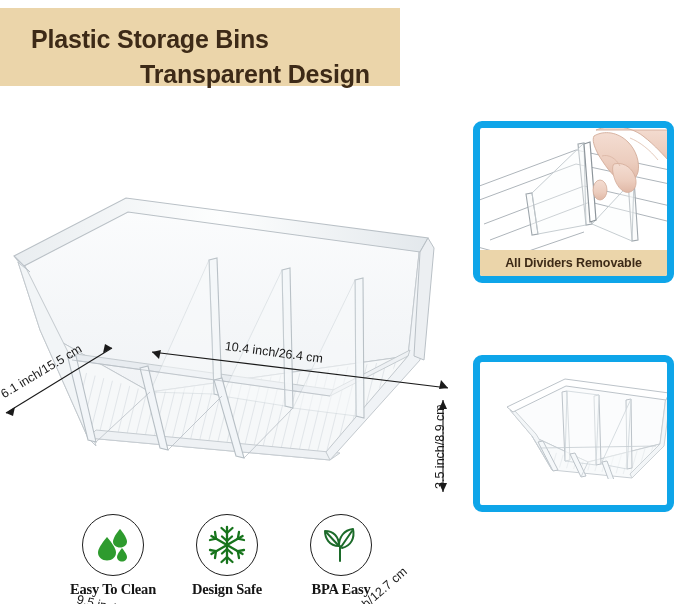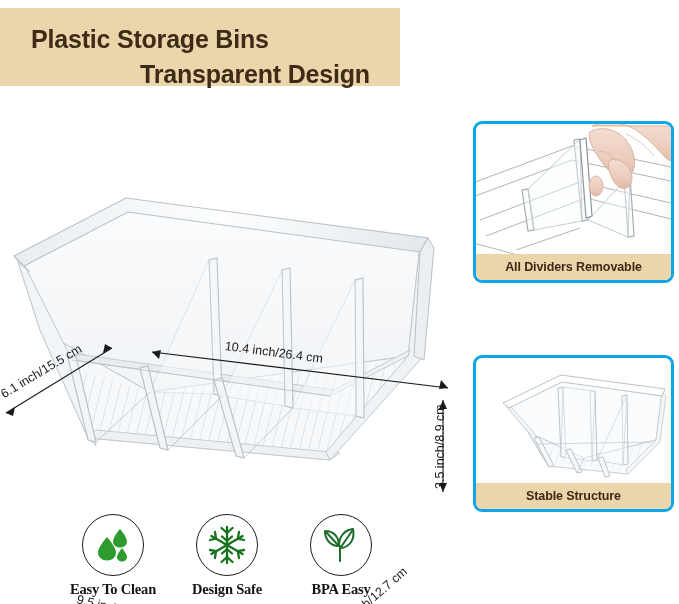--- a/index.html
+++ b/index.html
@@ -56,21 +56,21 @@
   #dim-depth-top   { left: 2px;   top: 228px; transform: rotate(-31deg); transform-origin: left center; }
   #dim-width-top   { left: 225px; top: 179px; transform: rotate(7.5deg); transform-origin: left center; }
   #dim-height      { left: 440px; top: 322px; transform: rotate(-90deg); transform-origin: left center; }
   #dim-width-bot   { left: 77px;  top: 432px; transform: rotate(14deg); transform-origin: left center; }
   #dim-depth-bot   { left: 344px; top: 456px; transform: rotate(-41deg); transform-origin: left center; }
 
   
   .feature-panel {
     position: absolute;
     background: #ffffff;
-    border: 3px solid #0ea5e9;
+    border: 7px solid #0ea5e9;
     border-radius: 9px;
     overflow: hidden;
     box-sizing: border-box;
   }
   #panel-dividers { left: 473px; top: 121px; width: 201px; height: 162px; }
   #panel-stable   { left: 473px; top: 355px; width: 201px; height: 157px; }
 
   .panel-art {
     position: absolute;
     left: 0; top: 0; right: 0;
@@ -315,21 +315,20 @@
         <path d="M 122,100 L 127,99 L 134,118 L 129,119 Z"></path>
       </g>
 
       <g stroke="#c4cbd0" stroke-width="0.8" fill="none">
         <line x1="108" y1="100" x2="101" y2="115"></line>
         <line x1="52" y1="74" x2="73" y2="109"></line>
         <line x1="60" y1="86" x2="176" y2="84"></line>
       </g>
     </svg>
   </div>
-  <div class="panel-caption">Stable Structure</div>
 </div>
 
 <div id="feature-row">
 
   <div class="feature-item">
     <div class="feature-circle">
       <svg width="40" height="40" viewBox="0 0 40 40">
         <path d="M 14,12 C 14,12 5,22 5,27.5 C 5,32 9,35.5 14,35.5 C 19,35.5 23,32 23,27.5 C 23,22 14,12 14,12 Z" fill="#2e9b2e"></path>
         <path d="M 27,4 C 27,4 20,12 20,16.5 C 20,20 23,22.5 27,22.5 C 31,22.5 34,20 34,16.5 C 34,12 27,4 27,4 Z" fill="#2e9b2e"></path>
         <path d="M 29,23 C 29,23 24,29 24,32 C 24,34.5 26.2,36.5 29,36.5 C 31.8,36.5 34,34.5 34,32 C 34,29 29,23 29,23 Z" fill="#2e9b2e"></path>

